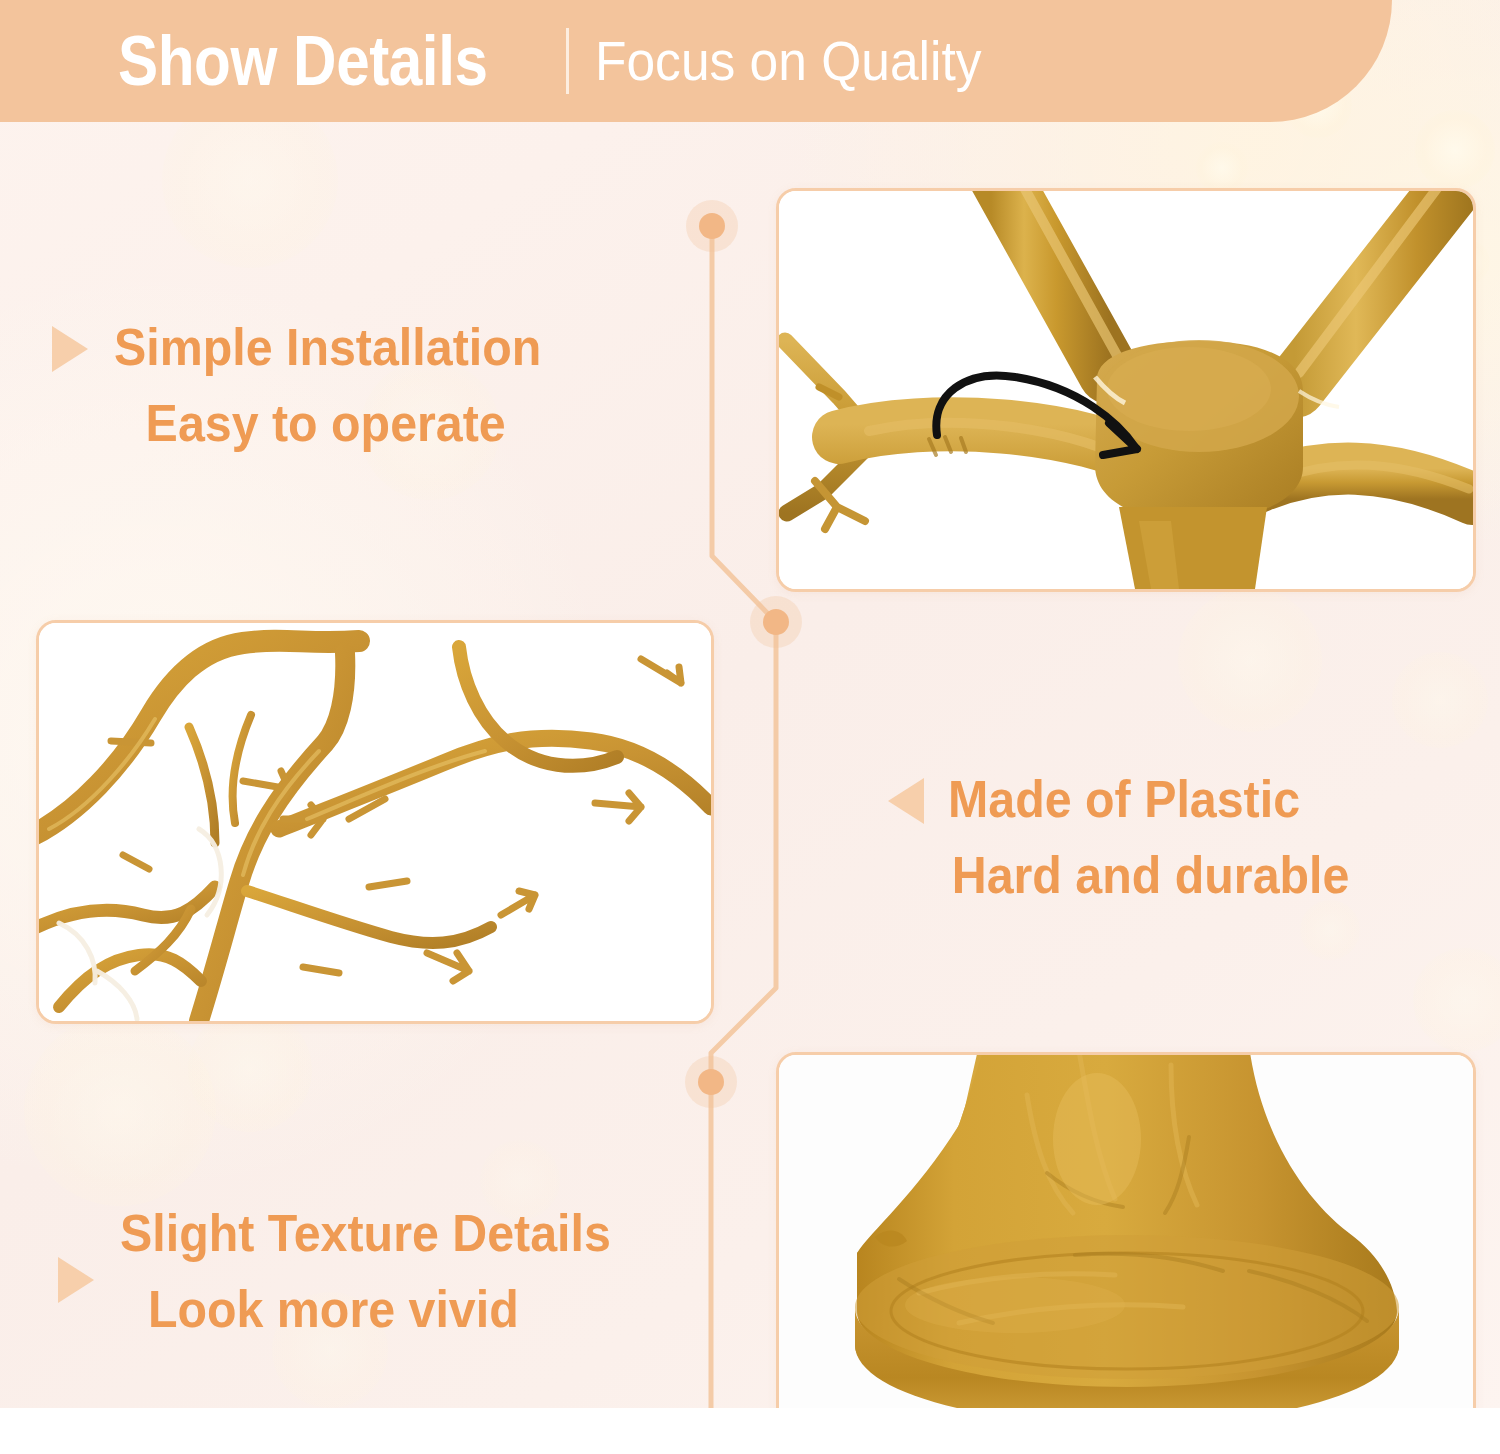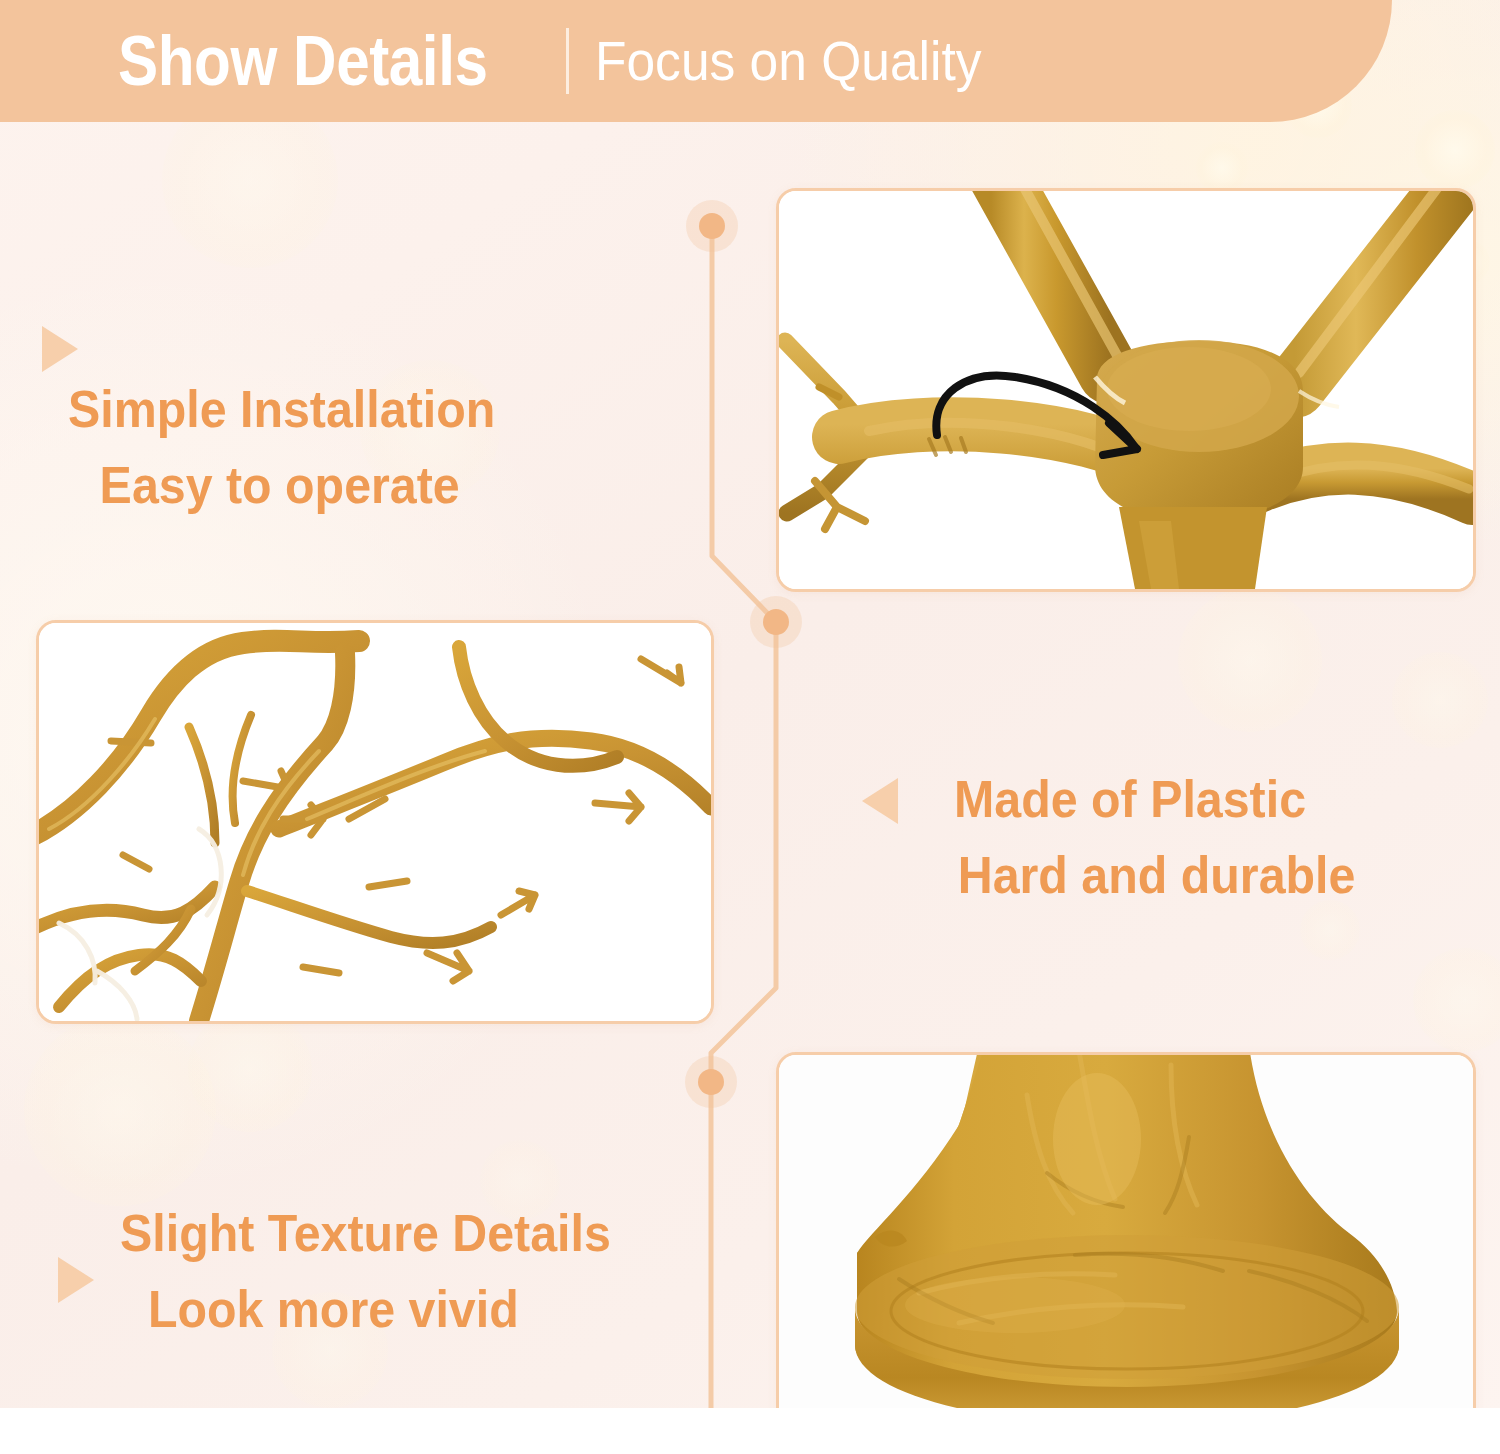--- a/index.html
+++ b/index.html
@@ -128,24 +128,24 @@
     color: #ef9b54;
     font-weight: 700;
     font-size: 52px;
     line-height: 1.46;
     white-space: nowrap;
     transform: scaleX(0.93);
     transform-origin: left top;
   }
   .feature .lines .l2 { display: block; }
 
-  #feature-install  { left: 42px;  top: 310px; flex-direction: column; }
+  #feature-install  { left: 52px;  top: 310px; }
   #feature-install .lines .l2 { margin-left: 34px; }
 
-  #feature-plastic  { left: 862px; top: 762px; gap: 32px; }
+  #feature-plastic  { left: 888px; top: 762px; }
   #feature-plastic .lines { margin-left: 24px; }
   #feature-plastic .lines .l2 { margin-left: 4px; }
 
   #feature-texture  { left: 58px;  top: 1196px; align-items: center; }
   #feature-texture .lines .l2 { margin-left: 30px; }
 </style>
 </head>
 <body>
 
 <div id="page">

